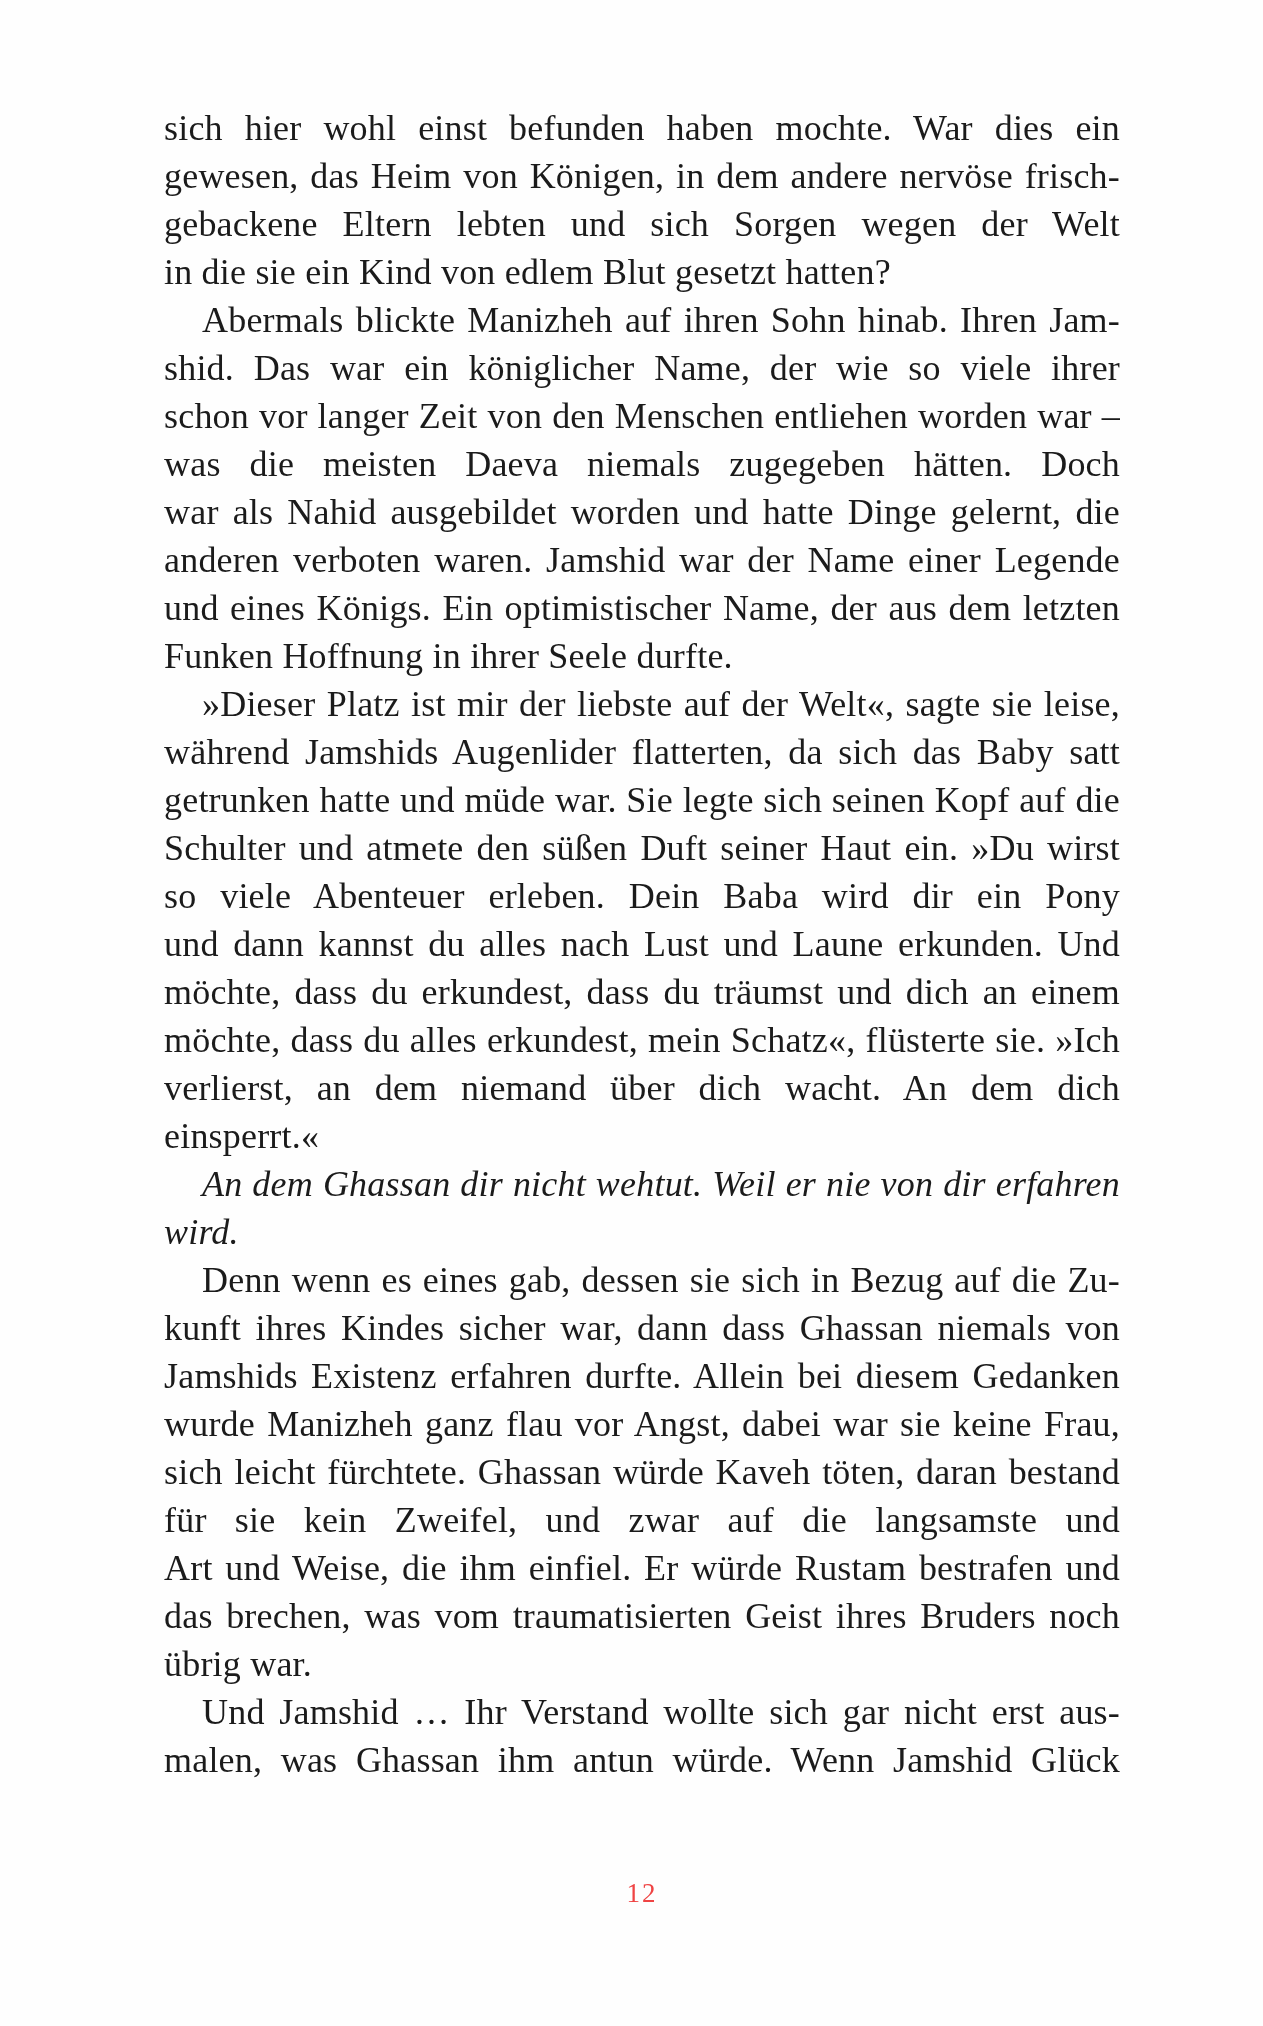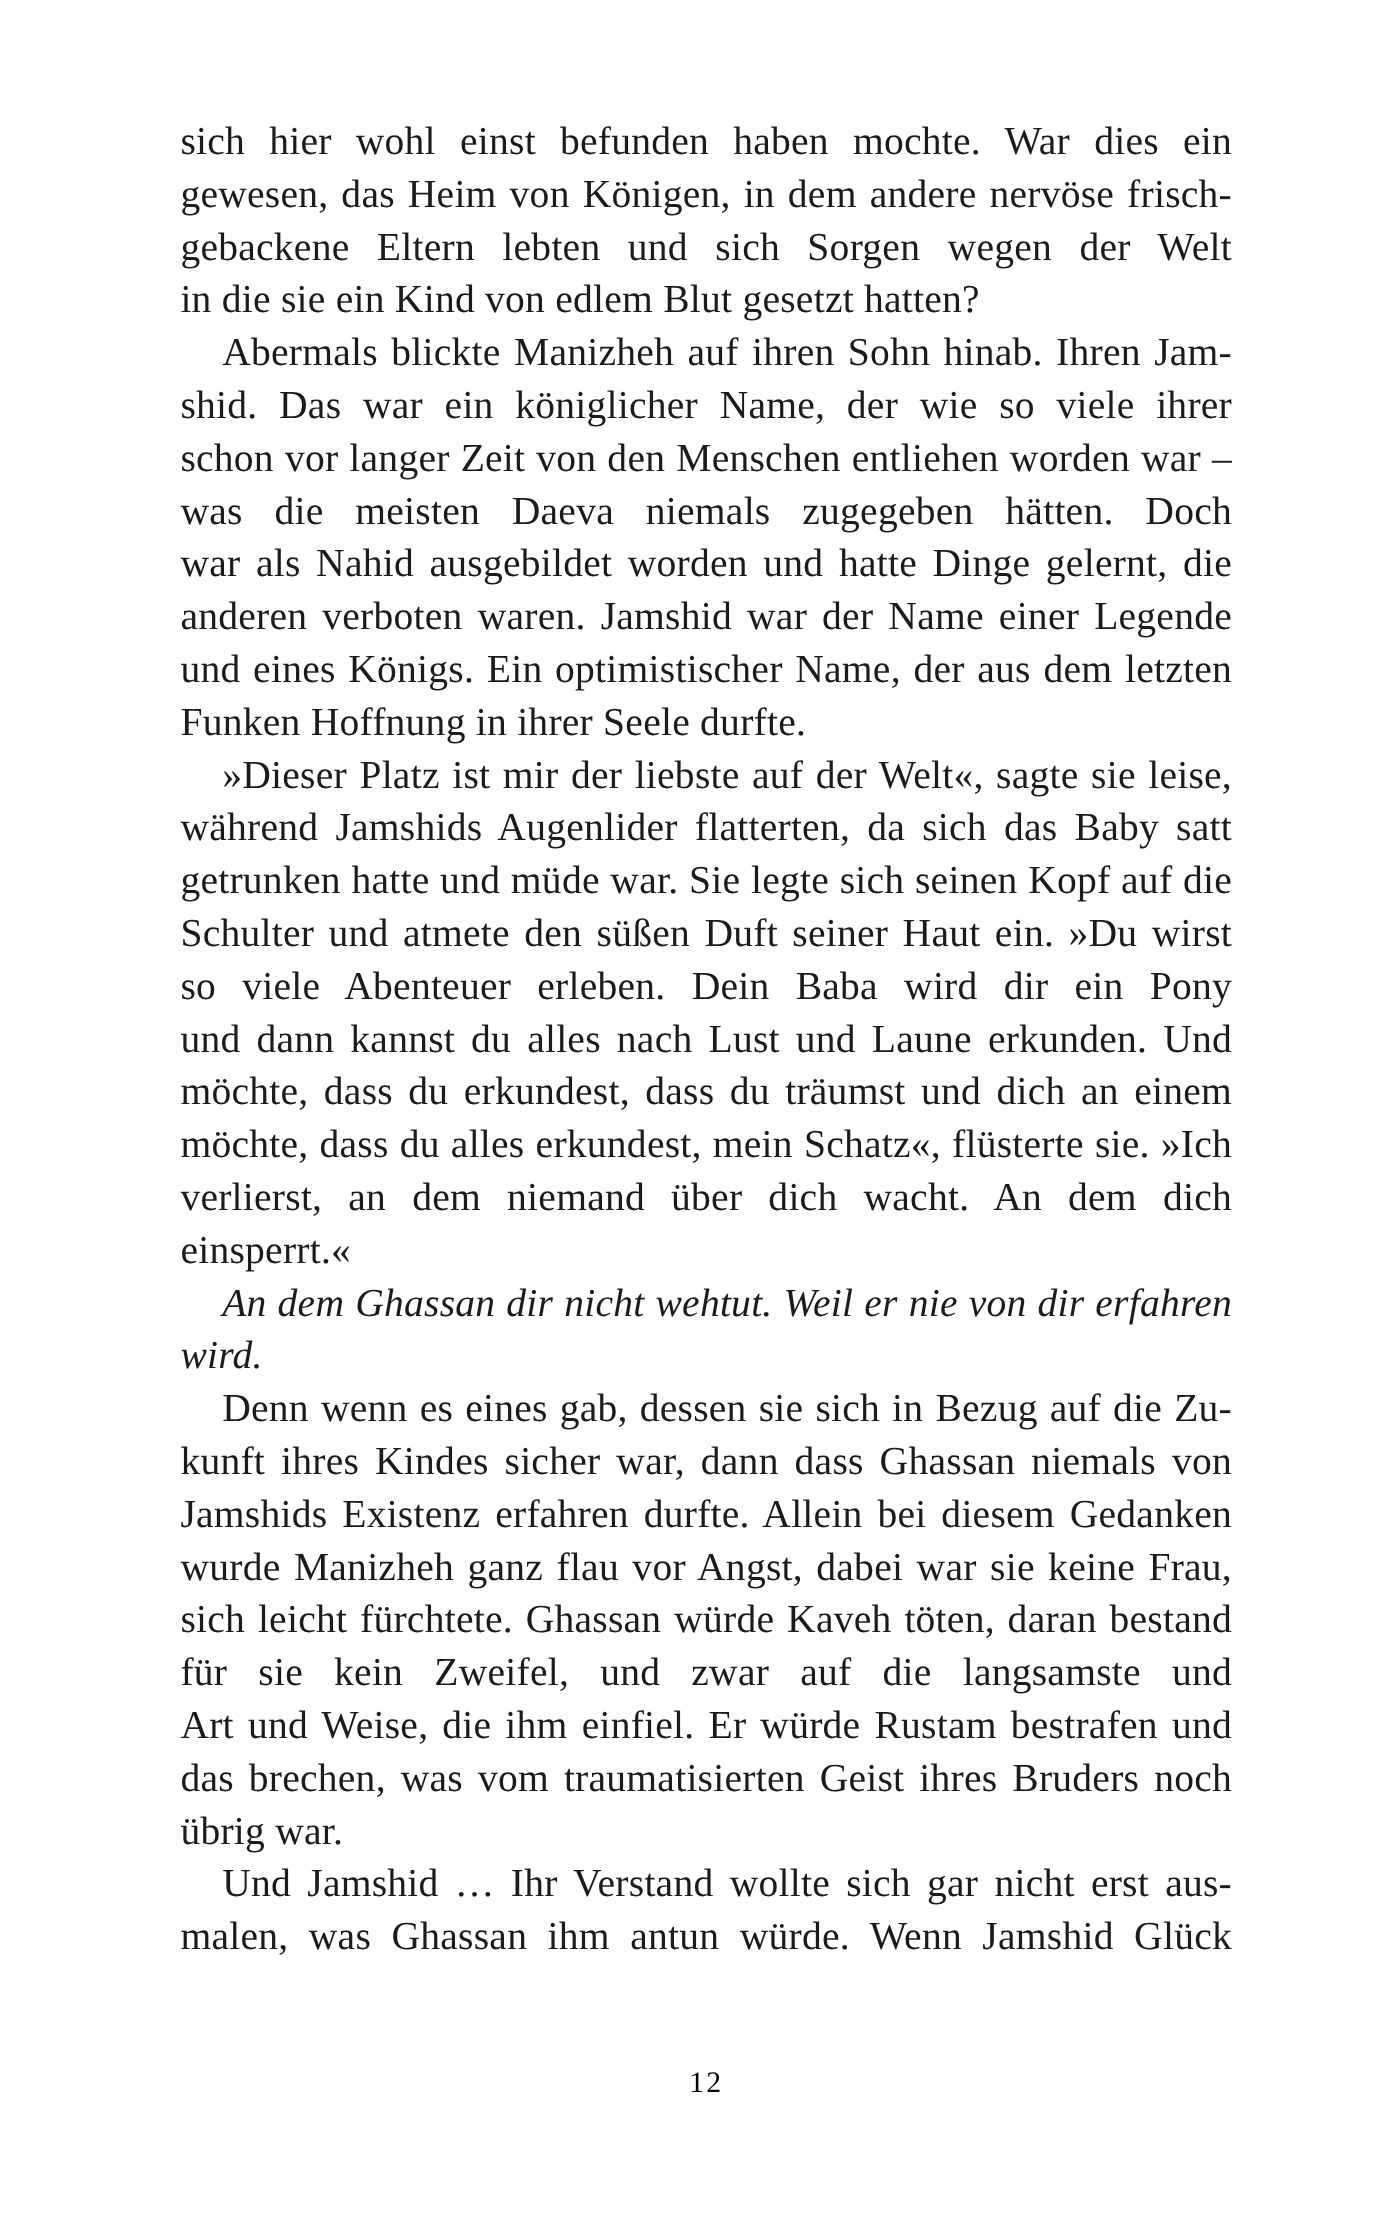--- a/index.html
+++ b/index.html
@@ -40,21 +40,21 @@
   .ind { text-indent: 38px; }
   .it  { font-style: italic; }
   .pagenum {
     position: absolute;
     left: 164px;
     top: 1878px;
     width: 956px;
     text-align: center;
     font-size: 27px;
     letter-spacing: 2px;
-    color: #000000;
+    color: #ef4444;
   }
 </style>
 </head>
 <body>
 
 <div class="page">
   <main class="textblock">
 
     <section>
       <div class="ln j">sich hier wohl einst befunden haben mochte. War dies ein Schloss</div>

